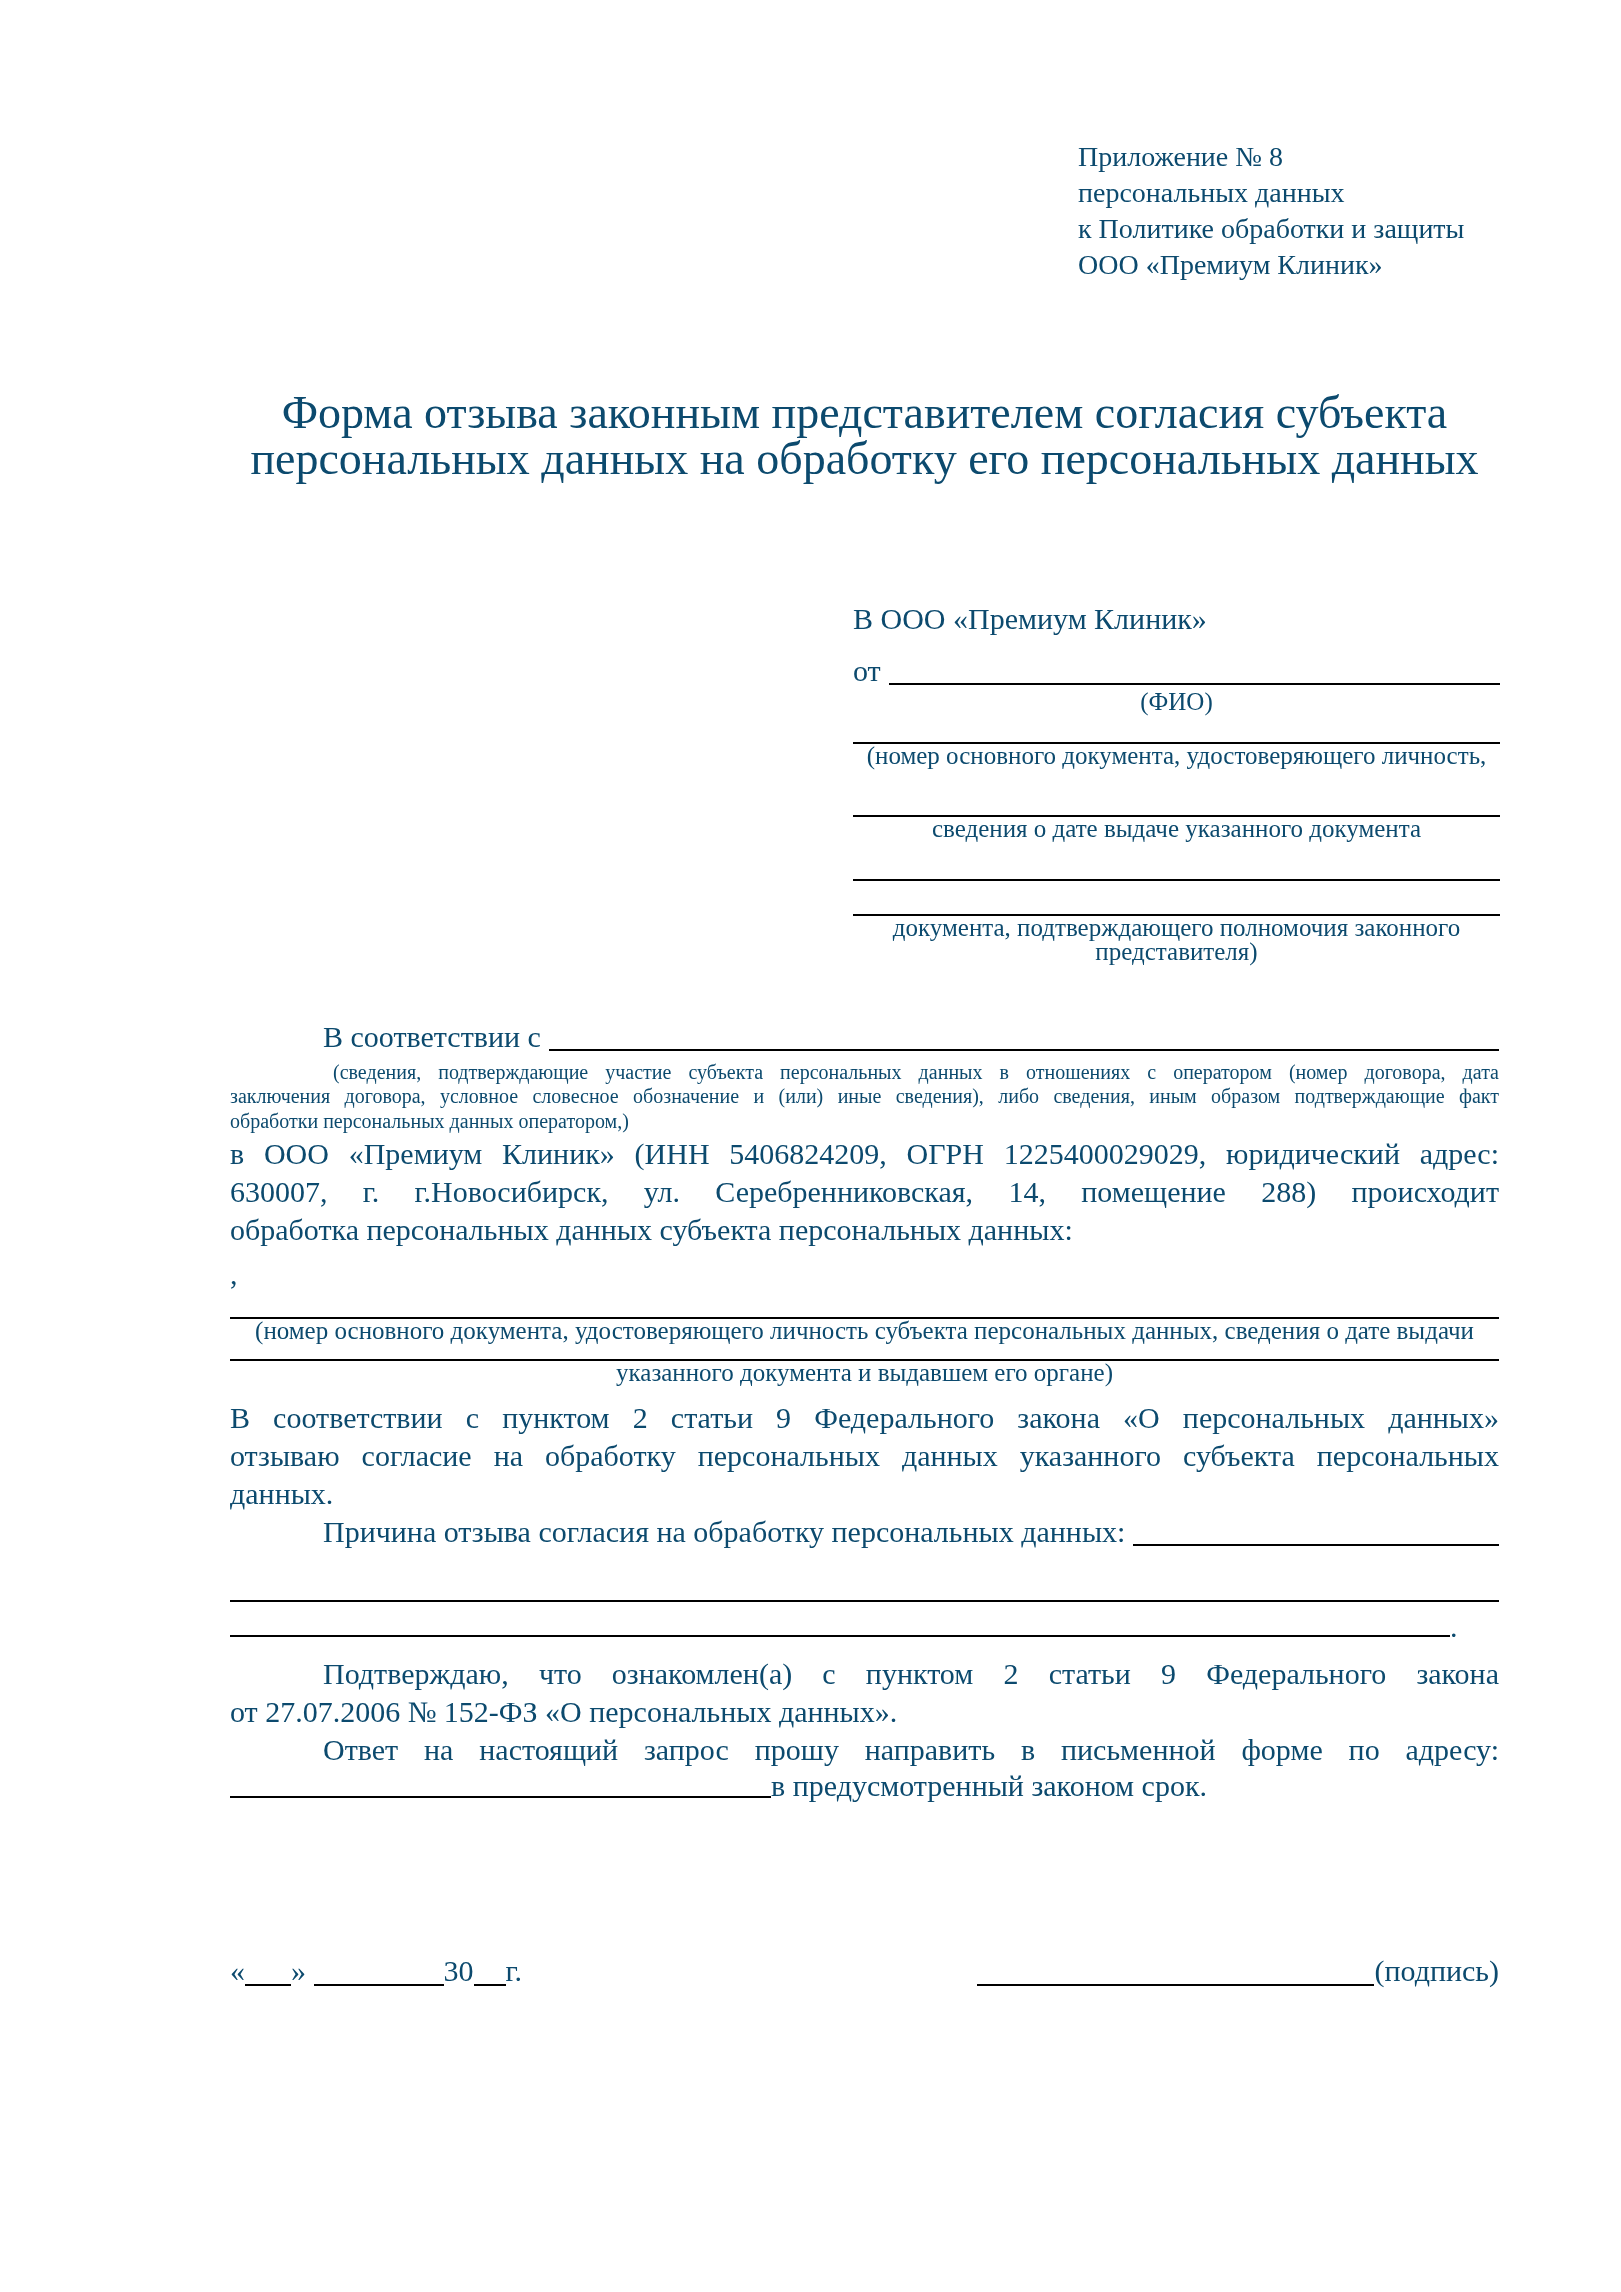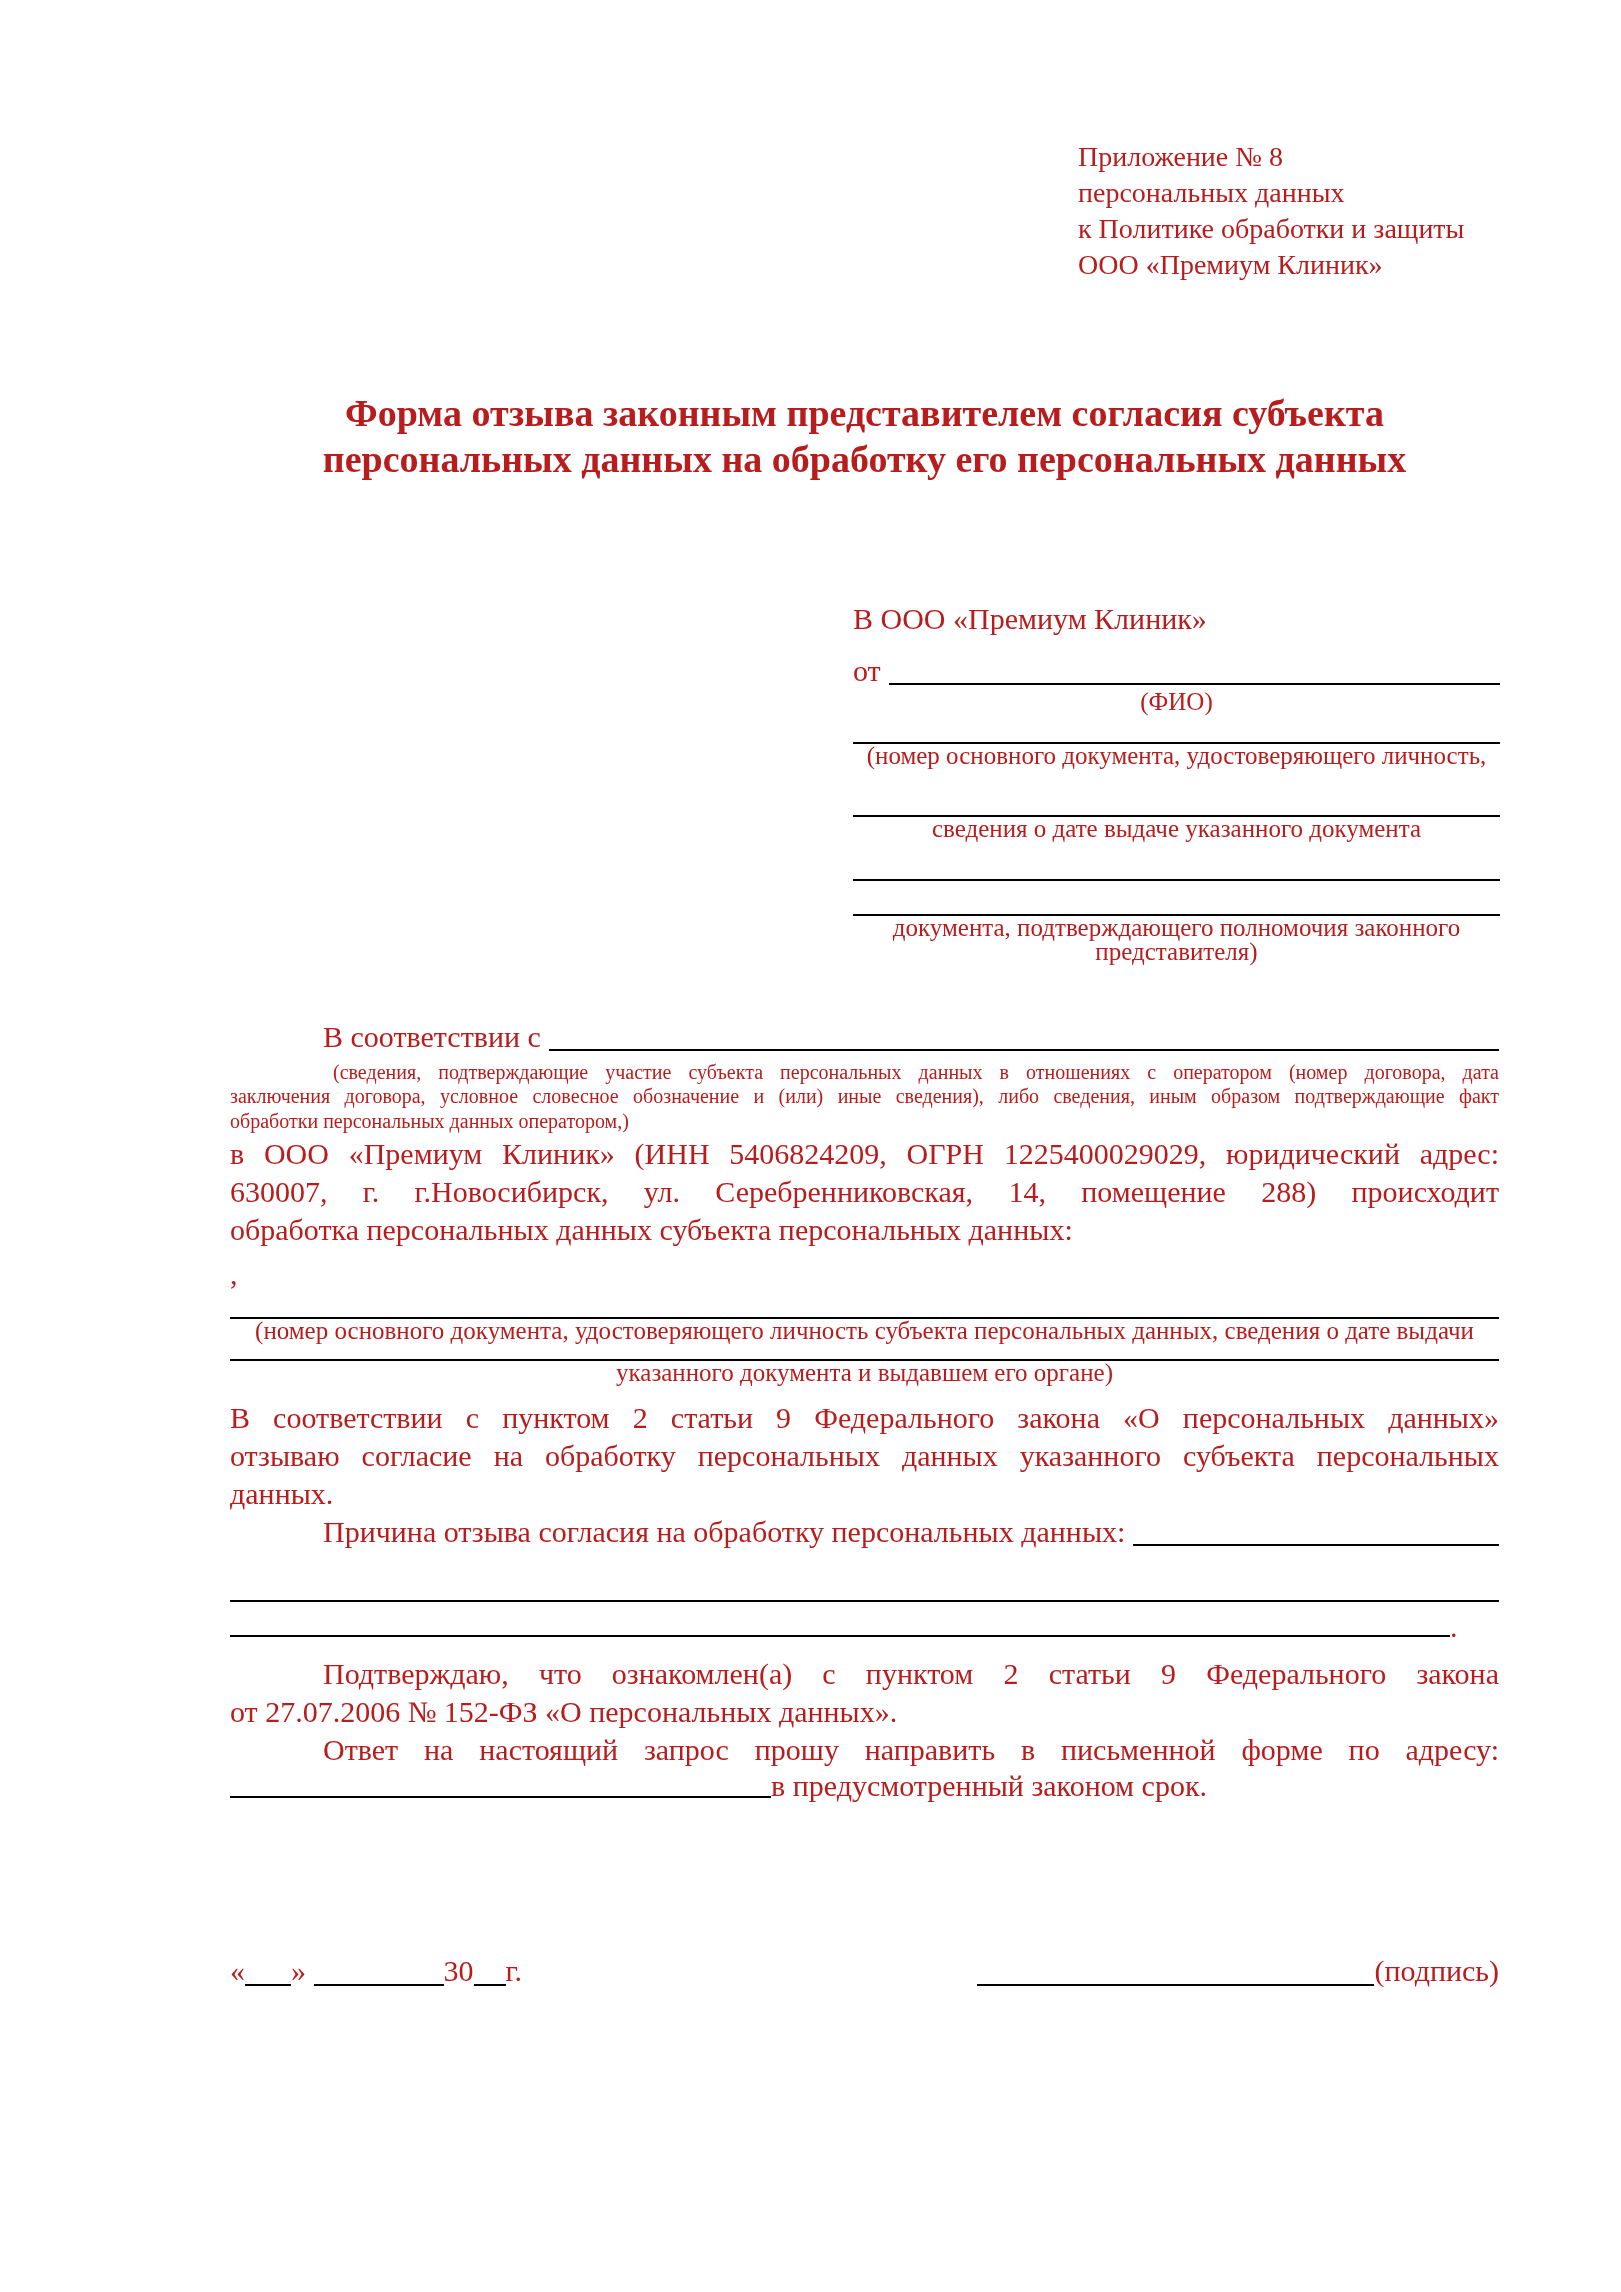--- a/index.html
+++ b/index.html
@@ -1,30 +1,30 @@
 <!DOCTYPE html>
 <html><head>
 <meta charset="utf-8">
 <style>
   html,body{margin:0;padding:0;background:#ffffff;}
   .page{
     position:relative;
     width:1621px;height:2124px;
-    background:#ffffff;color:#b91c1c;
+    background:#ffffff;color:#0c4a6e;
     font-family:"Liberation Serif","DejaVu Serif",serif;
     font-size:30px;line-height:38px;
     overflow:hidden;
   }
   .abs{position:absolute;}
 
   
   .hdr{left:1078px;top:139px;width:451px;font-size:28px;line-height:36px;}
 
   
-  .title{left:230px;top:390px;width:1269px;text-align:center;font-weight:bold;font-size:38px;line-height:46px;}
+  .title{left:230px;top:390px;width:1269px;text-align:center;font-weight:normal;font-size:46px;line-height:46px;}
 
   
   .addr{left:853px;top:600px;width:647px;}
   .addr .to{margin-bottom:13.7px;}
   .row{display:flex;}
   .row .fill{flex:1;border-bottom:2.9px solid #000;margin:0 0 4.9px 7.8px;}
   .cap{font-size:25px;line-height:24.5px;text-align:center;}
   .hr{border-bottom:2.9px solid #000;height:2px;}
   .addr .g1{margin-top:25.5px;}
   .addr .g2{margin-top:45px;}

